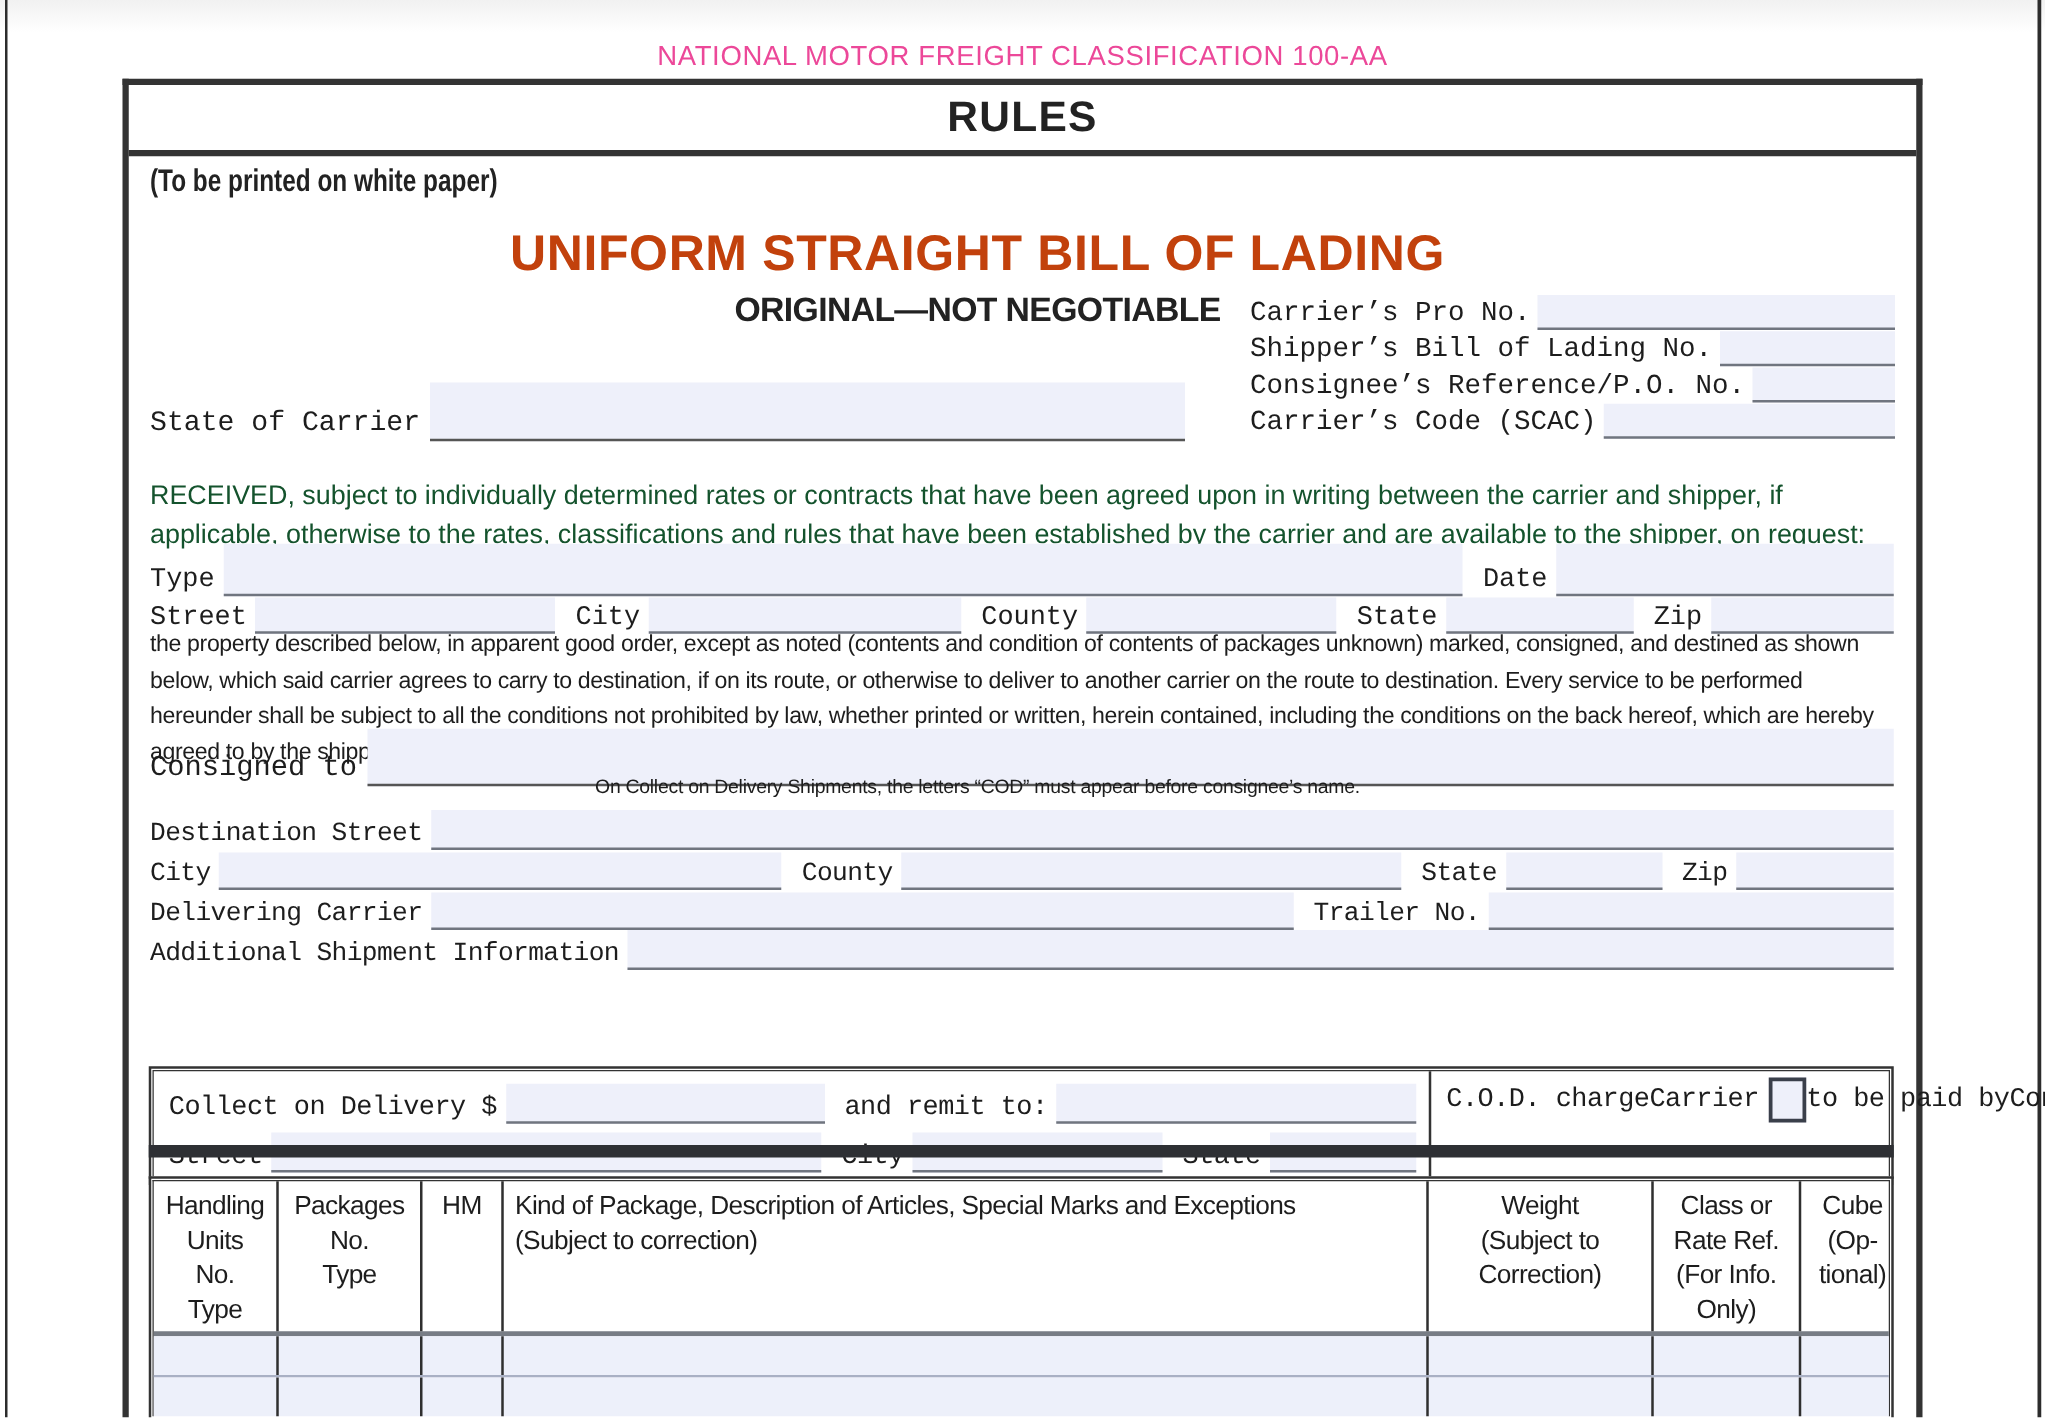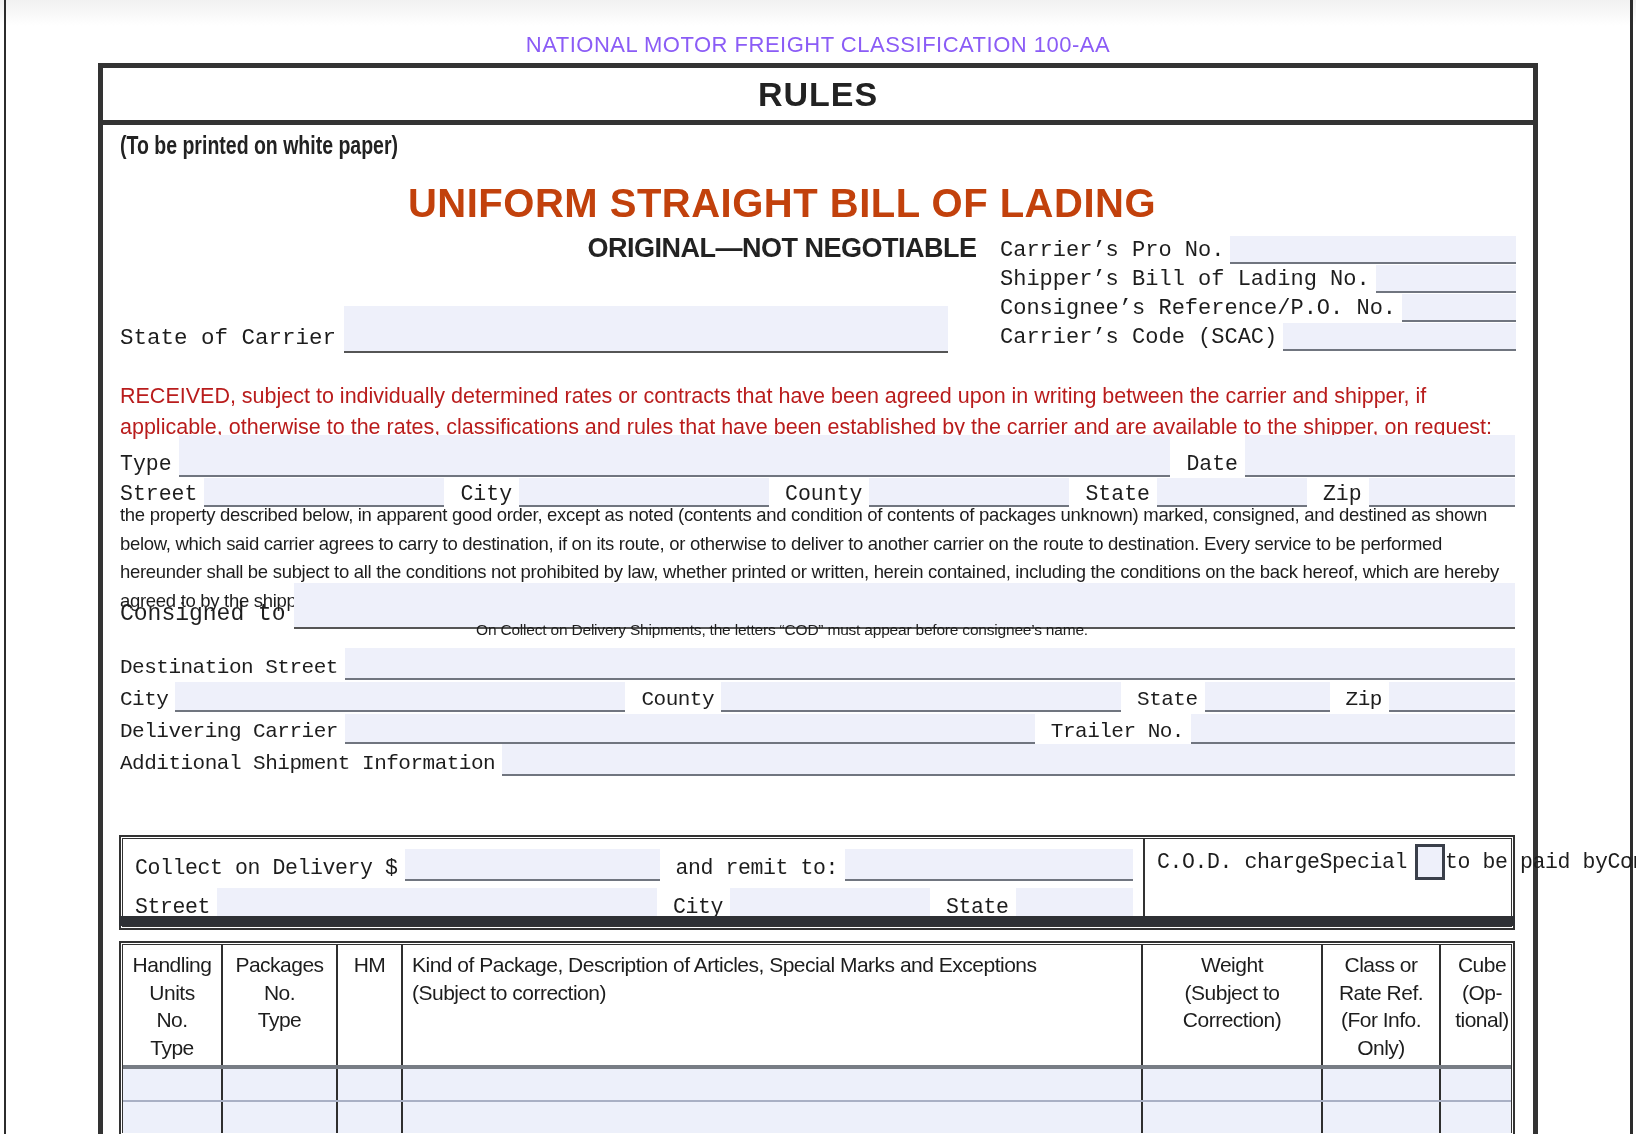--- a/index.html
+++ b/index.html
@@ -6,21 +6,21 @@
   body{
     width:1636px;height:1134px;position:relative;overflow:hidden;
     background:#ffffff;font-family:"Liberation Sans","DejaVu Sans",sans-serif;
     color:#222;
   }
   .top-shade{position:absolute;left:0;top:0;width:1636px;height:26px;
     background:linear-gradient(180deg,#f1f1f1 0%,#ffffff 100%);}
   .page-rule-left{position:absolute;left:4px;top:0;width:2px;height:1134px;background:#2c2c2c;}
   .page-rule-right{position:absolute;left:1630px;top:0;width:3px;height:1134px;background:#2c2c2c;}
   .top-label{position:absolute;left:0;top:32px;width:1636px;text-align:center;
-    font-size:22px;letter-spacing:.5px;color:#8b5cf6;}
+    font-size:22px;letter-spacing:.5px;color:#ec4899;}
   .outer-box{position:absolute;left:98px;top:63px;width:1440px;height:1071px;
     border:5px solid #333;border-bottom:none;box-sizing:border-box;background:#fff;}
   .rules-head{height:52px;border-bottom:5px solid #333;display:flex;align-items:center;justify-content:center;}
   .rules-title{font-size:34px;font-weight:bold;letter-spacing:1px;color:#222;}
   .content{position:relative;width:100%;height:1009px;}
 
   .abs{position:absolute;}
   .print-note{left:17px;top:6px;font-size:25px;font-weight:bold;white-space:nowrap;
     transform:scaleX(.78);transform-origin:0 50%;letter-spacing:0;}
   .form-title{left:0;top:56px;width:1358px;text-align:center;font-size:40px;font-weight:bold;letter-spacing:.5px;}
@@ -35,21 +35,21 @@
   .row{display:flex;align-items:flex-end;}
   .lbl{white-space:nowrap;color:#1d1d1d;font-family:Liberation Mono, monospace;}
   .lbl-n{font-size:21.5px;padding-bottom:1px;padding-right:7px;}
   .lbl-c{font-size:21px;letter-spacing:-.5px;padding-bottom:1px;padding-right:7px;}
   .gap{margin-left:16px;}
 
   .name-row{left:17px;top:180px;width:828px;height:48px;}
   .name-row .lbl{font-size:22.5px;padding-bottom:2px;padding-right:8px;}
   .name-row .fld{flex:1;height:45px;border-bottom-color:#555;}
 
-  .received{left:17px;top:256px;width:1398px;font-size:21.5px;line-height:1.42;color:#b91c1c;}
+  .received{left:17px;top:256px;width:1398px;font-size:21.5px;line-height:1.42;color:#14532d;}
 
   .from-row{left:17px;top:308px;width:1395px;height:44px;}
   .from-row .fld{height:40px;}
   .street-row{left:17px;top:352px;width:1395px;height:30px;}
   .street-row .fld{height:27px;}
 
   .property{left:17px;top:376px;width:1400px;font-size:18.5px;line-height:1.55;
     letter-spacing:-.3px;color:#1d1d1d;}
 
   .consigned-row{left:17px;top:458px;width:1395px;height:46px;}
@@ -62,21 +62,21 @@
   .dest-city-row{left:17px;top:557px;width:1395px;height:30px;}
   .dest-city-row .fld{height:28px;}
   .deliver-row{left:17px;top:588px;width:1395px;height:31px;}
   .deliver-row .fld{height:28px;}
   .addl-row{left:17px;top:619px;width:1395px;height:32px;}
   .addl-row .fld{flex:1;height:30px;}
 
   .dbl-box{border:2px solid #333;padding:1px;box-sizing:border-box;background:#fff;}
   .dbl-inner{border:1px solid #333;height:100%;box-sizing:border-box;}
 
-  .cod-box{left:16px;top:710px;width:1396px;height:95px;}
+  .cod-box{left:16px;top:728px;width:1396px;height:95px;}
   .cod-inner{display:flex;}
   .cod-left{flex:1;padding:2px 10px 6px 12px;display:flex;flex-direction:column;justify-content:space-between;}
   .cod-row{display:flex;align-items:flex-end;height:40px;}
   .cod-row .lbl{font-size:21.5px;letter-spacing:-.4px;padding-bottom:1px;padding-right:7px;}
   .cod-row .fld{height:30px;}
   .cod-right{width:368px;border-left:2px solid #333;padding:4px 10px 6px 12px;
     display:flex;justify-content:space-between;box-sizing:border-box;}
   .cod-right .r{display:flex;align-items:center;justify-content:space-between;height:38px;}
   .cod-right .lbl{font-size:21.5px;letter-spacing:-.4px;}
   .cb-wrap{display:flex;align-items:center;}
@@ -218,21 +218,21 @@
             <span class="lbl gap">City</span>
             <div class="fld" style="width:200px;"></div>
             <span class="lbl gap">State</span>
             <div class="fld" style="flex:1;"></div>
           </div>
         </div>
         <div class="cod-right">
           <div class="r">
             <span class="lbl">C.O.D. charge</span>
             <span class="cb-wrap">
-              <span class="lbl">Special</span>
+              <span class="lbl">Carrier</span>
               <span class="checkbox"></span>
             </span>
           </div>
           <div class="r">
             <span class="lbl">to be paid by</span>
             <span class="cb-wrap">
               <span class="lbl">Consignee</span>
               <span class="checkbox"></span>
             </span>
           </div>

